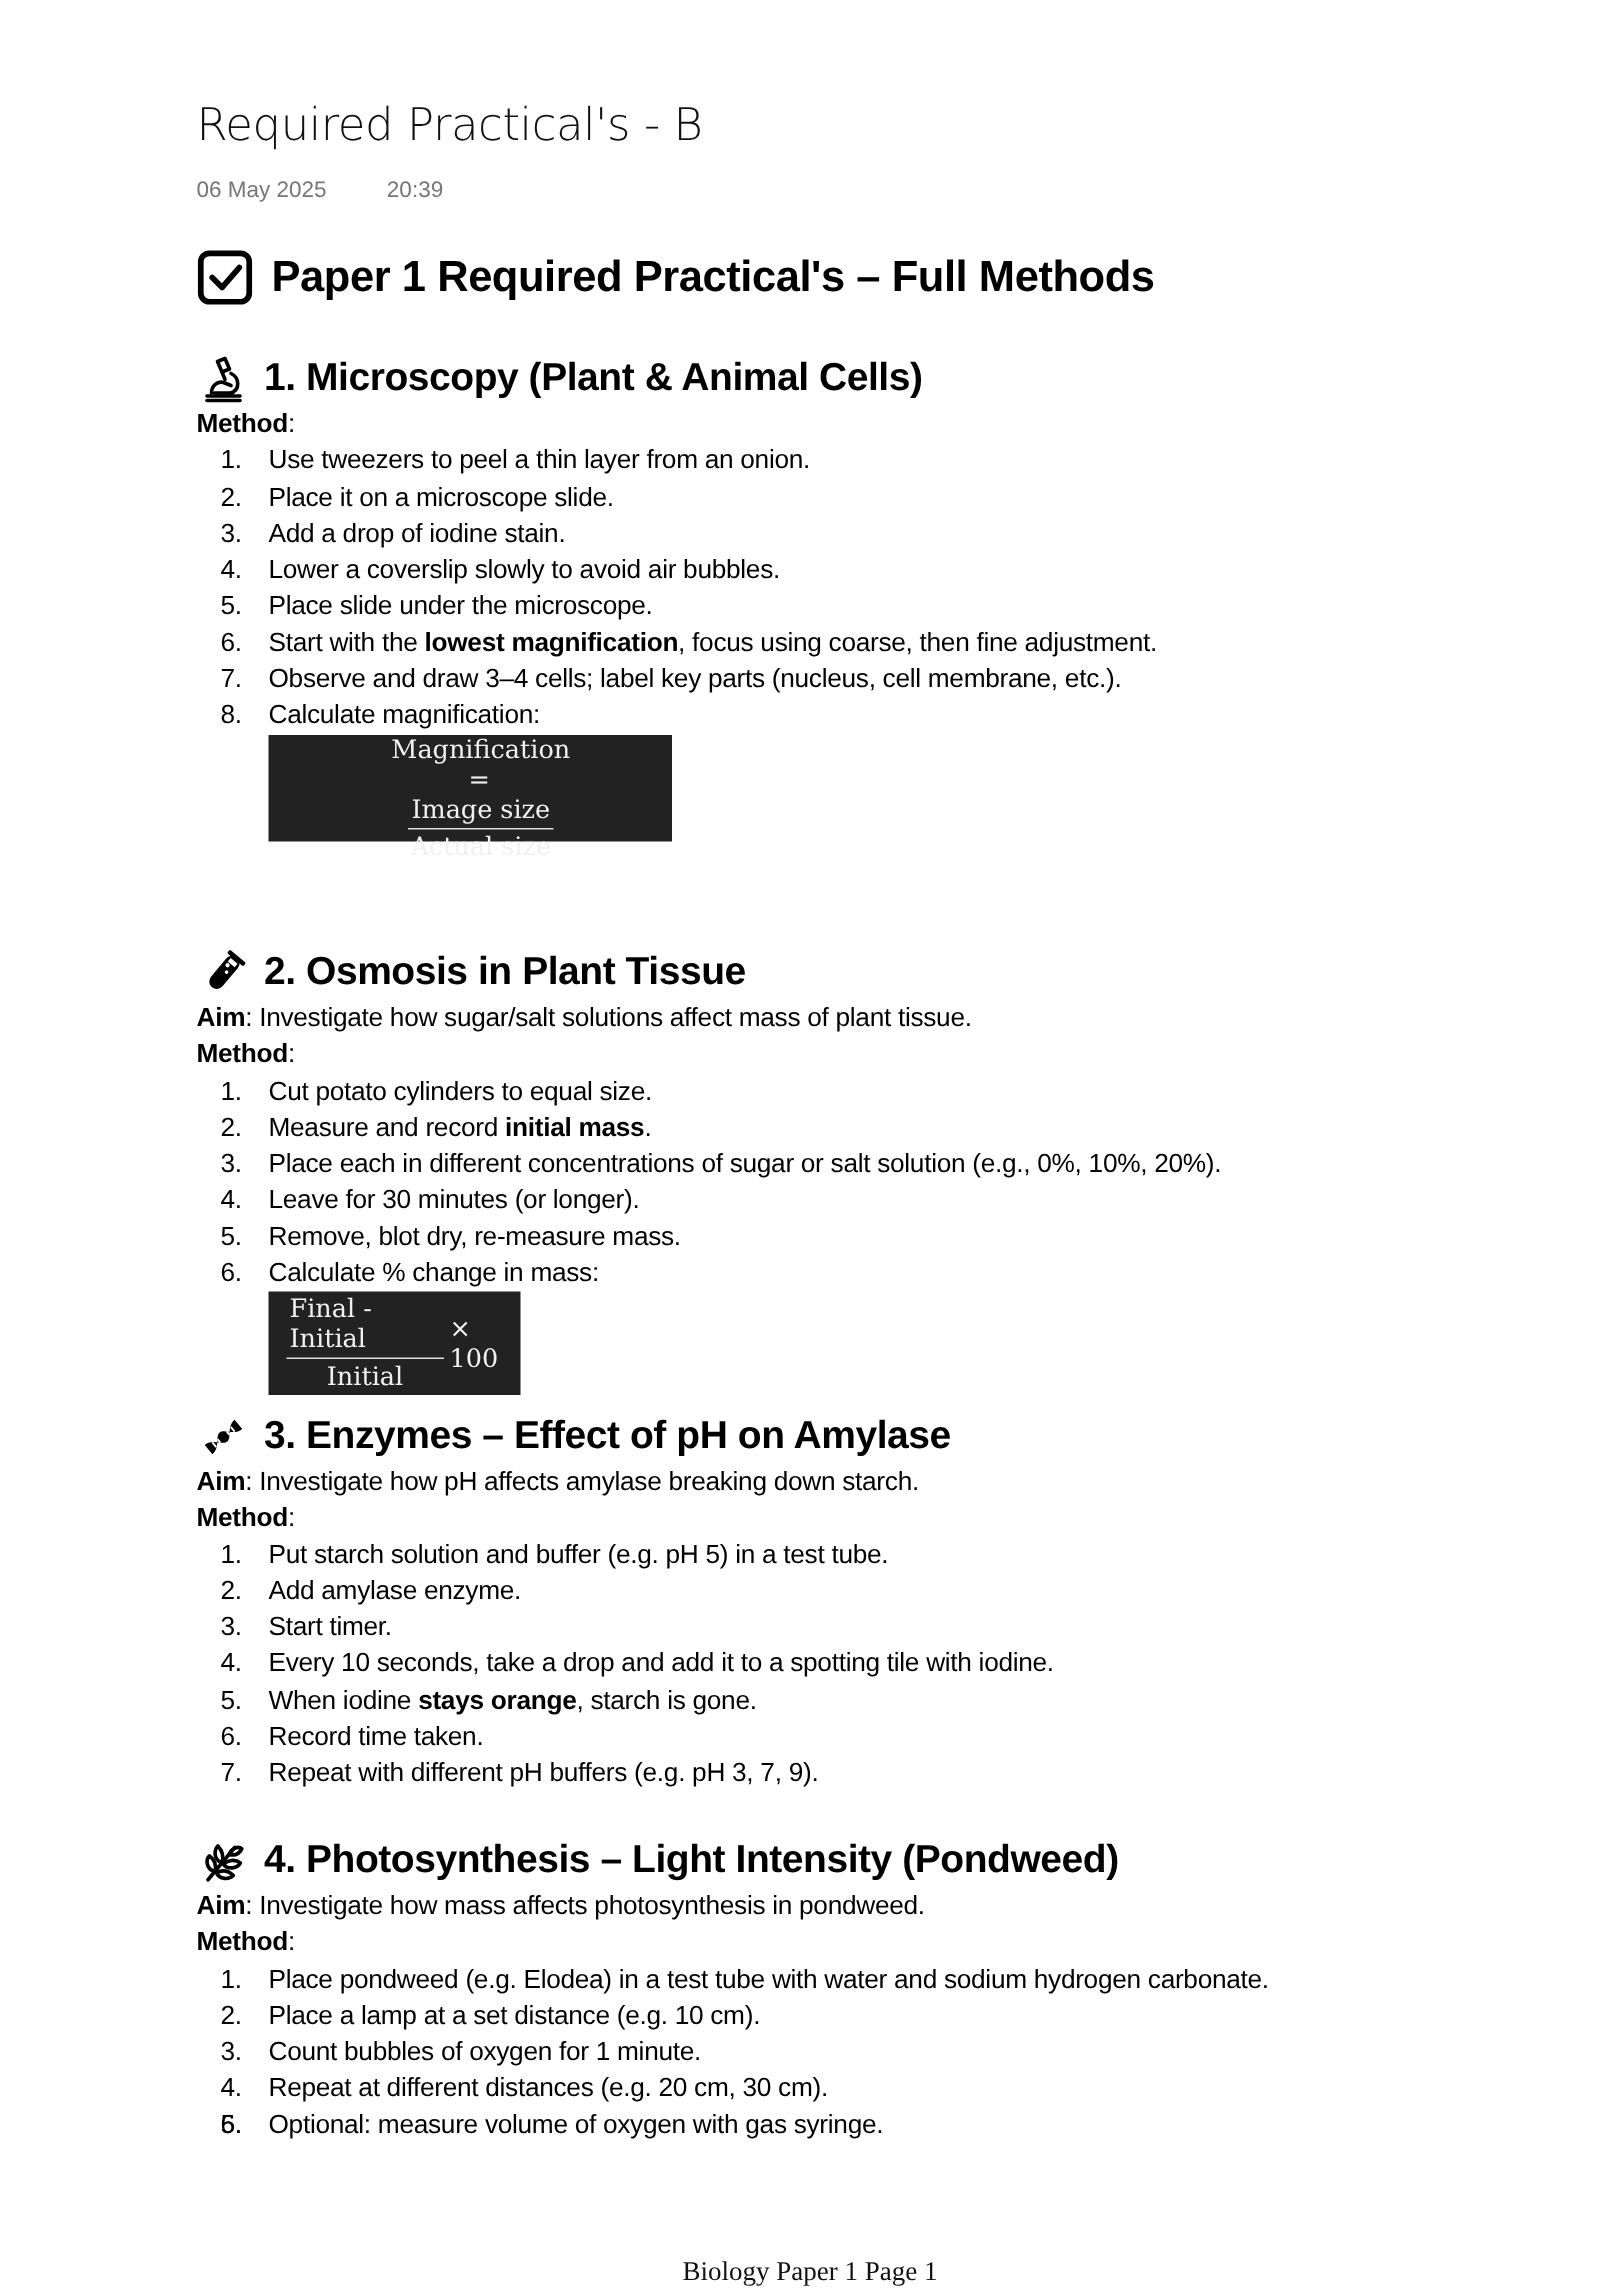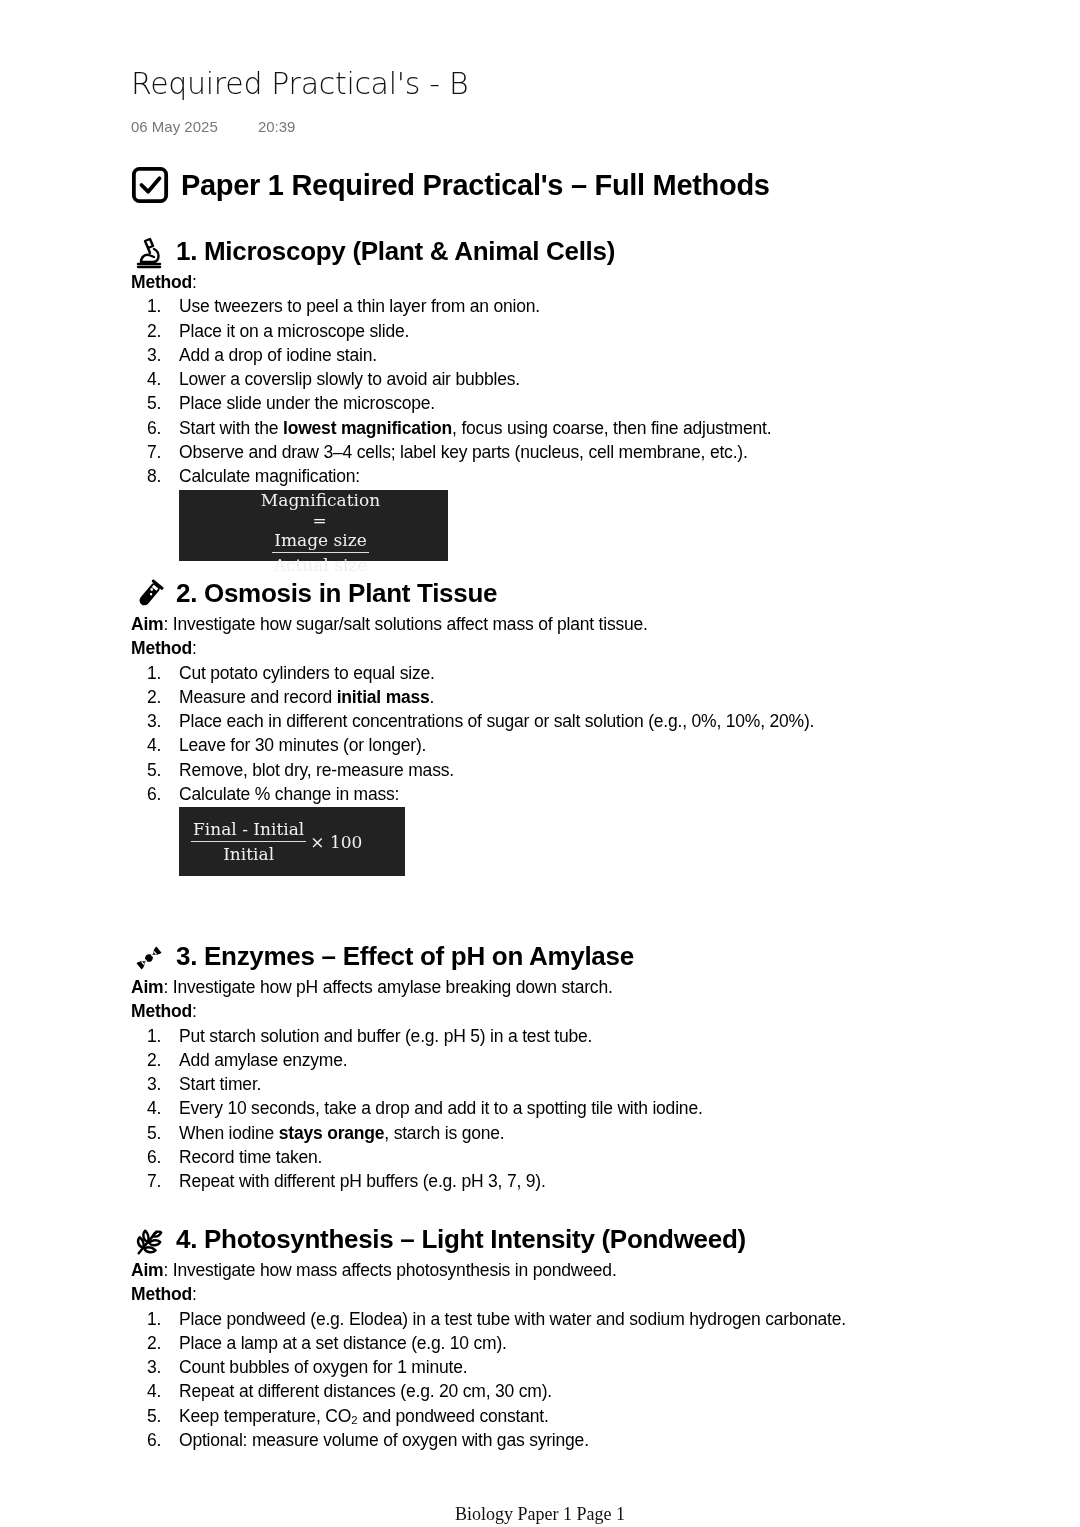--- a/index.html
+++ b/index.html
@@ -35,21 +35,21 @@
     .formula {
       background: #222222; color: #f0f0f0; display: inline-flex; align-items: center;
       font-family: "DejaVu Serif", "Liberation Serif", serif; margin-left: 48px; margin-top: 1px;
     }
     .formula .frac { display: inline-flex; flex-direction: column; align-items: center; }
     .formula .frac .top { border-bottom: 1.5px solid #ddd; padding: 0 2px 2px; }
     .formula .frac .bot { padding-top: 2px; }
 
     .f1 { width: 269px; height: 71px; font-size: 17px; padding-left: 14px; flex-direction: column; }
     .f1 .eq { margin: 0 6px 0 4px; }
-    .f2 { width: 226px; height: 69px; font-size: 17px; padding-left: 12px; }
+    .f2 { width: 168px; height: 69px; font-size: 17px; padding-left: 12px; }
     .f2 .times { margin-left: 4px; }
 
     .footer {
       position: absolute; top: 1504px; left: 0; width: 1080px; text-align: center;
       font-family: "Liberation Serif", serif; font-size: 18px; color: #111;
     }
   </style>
 </head>
 <body>
 
@@ -98,21 +98,21 @@
   <div class="formula f1">
     <span>Magnification</span>
     <span class="eq">=</span>
     <span class="frac">
       <span class="top">Image size</span>
       <span class="bot">Actual size</span>
     </span>
   </div>
 </div>
 
-<div class="section" style="top:578px">
+<div class="section" style="top:632px">
   <h2>
     <span class="icon">
       <svg width="32" height="32" viewBox="0 0 32 32">
         <g transform="rotate(40 16 16)">
           <rect x="11" y="2" width="10" height="26" rx="5" fill="#000"></rect>
           <rect x="9" y="1" width="14" height="3" rx="1" fill="#000"></rect>
           <circle cx="14.5" cy="10" r="1.4" fill="#fff"></circle>
           <circle cx="17" cy="14" r="1.2" fill="#fff"></circle>
           <rect x="13" y="5" width="6" height="3" fill="#fff"></rect>
         </g>
@@ -185,18 +185,18 @@
     </span>
     <span>4. Photosynthesis – Light Intensity (Pondweed)</span>
   </h2>
   <div class="line"><b>Aim</b><span>: Investigate how mass affects photosynthesis in pondweed.</span></div>
   <div class="line"><b>Method</b>:</div>
   <ol>
       <li><span class="num">1.</span><span>Place pondweed (e.g. Elodea) in a test tube with water and sodium hydrogen carbonate.</span></li>
       <li><span class="num">2.</span><span>Place a lamp at a set distance (e.g. 10 cm).</span></li>
       <li><span class="num">3.</span><span>Count bubbles of oxygen for 1 minute.</span></li>
       <li><span class="num">4.</span><span>Repeat at different distances (e.g. 20 cm, 30 cm).</span></li>
-      <li><span class="num">5.</span><span>Keep temperature, CO₂ and pondweed constant.</span></li>
+      <li><span class="num">5.</span></li>
       <li><span class="num">6.</span><span>Optional: measure volume of oxygen with gas syringe.</span></li>
     </ol>
 </div>
 
 <div class="footer">Biology Paper 1 Page 1</div>
 
 </body></html>

